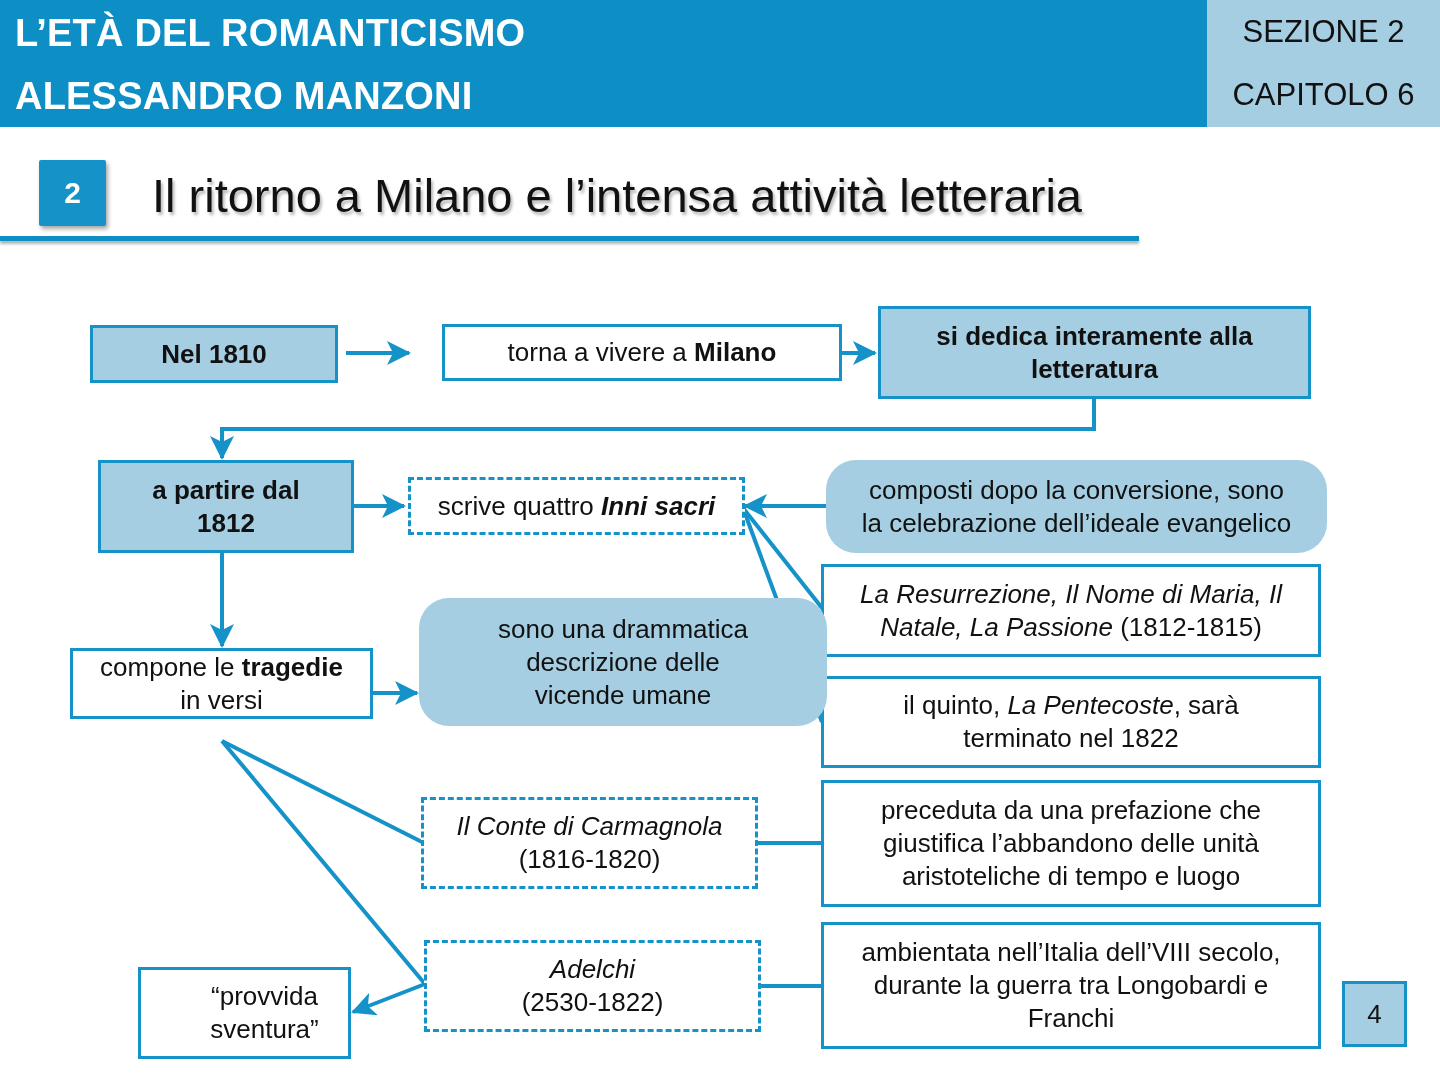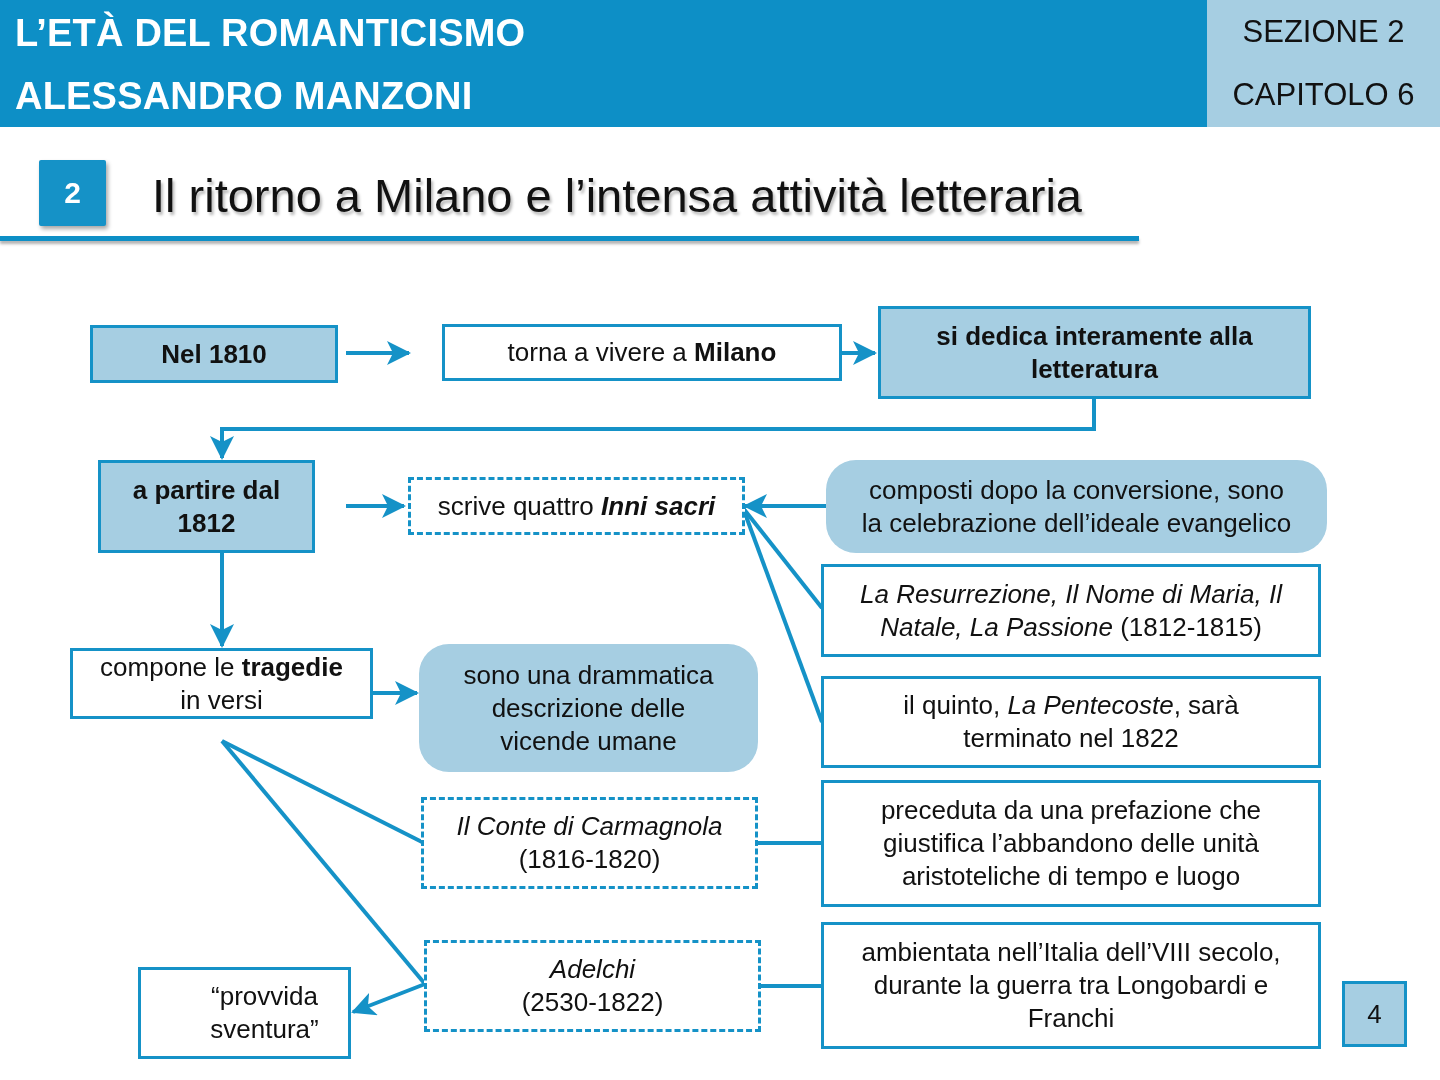--- a/index.html
+++ b/index.html
@@ -129,21 +129,21 @@
     <span class="txt"><span>torna a vivere a </span><span class="b">Milano</span></span>
   </div>
 
   <div class="box filled" style="left:878px; top:306px; width:433px; height:93px;">
     <span class="txt b">
       <span>si dedica interamente alla</span><br>
       <span>letteratura</span>
     </span>
   </div>
 
-  <div class="box filled" style="left:98px; top:460px; width:217px; height:93px;">
+  <div class="box filled" style="left:98px; top:460px; width:256px; height:93px;">
     <span class="txt b">
       <span>a partire dal</span><br>
       <span>1812</span>
     </span>
   </div>
 
   <div class="box dashed" style="left:408px; top:477px; width:337px; height:58px;">
     <span class="txt"><span>scrive quattro </span><span class="b i">Inni sacri</span></span>
   </div>
 
@@ -168,21 +168,21 @@
     </span>
   </div>
 
   <div class="box solid" style="left:70px; top:648px; width:303px; height:71px;">
     <span class="txt">
       <span>compone le </span><span class="b">tragedie</span><br>
       <span>in versi</span>
     </span>
   </div>
 
-  <div class="box plain-fill" style="left:419px; top:644px; width:339px; height:128px;">
+  <div class="box plain-fill" style="left:419px; top:598px; width:408px; height:128px;">
     <span class="txt">
       <span>sono una drammatica</span><br>
       <span>descrizione delle</span><br>
       <span>vicende umane</span>
     </span>
   </div>
 
   <div class="box dashed" style="left:421px; top:797px; width:337px; height:92px;">
     <span class="txt">
       <span class="i">Il Conte di Carmagnola</span><br>

